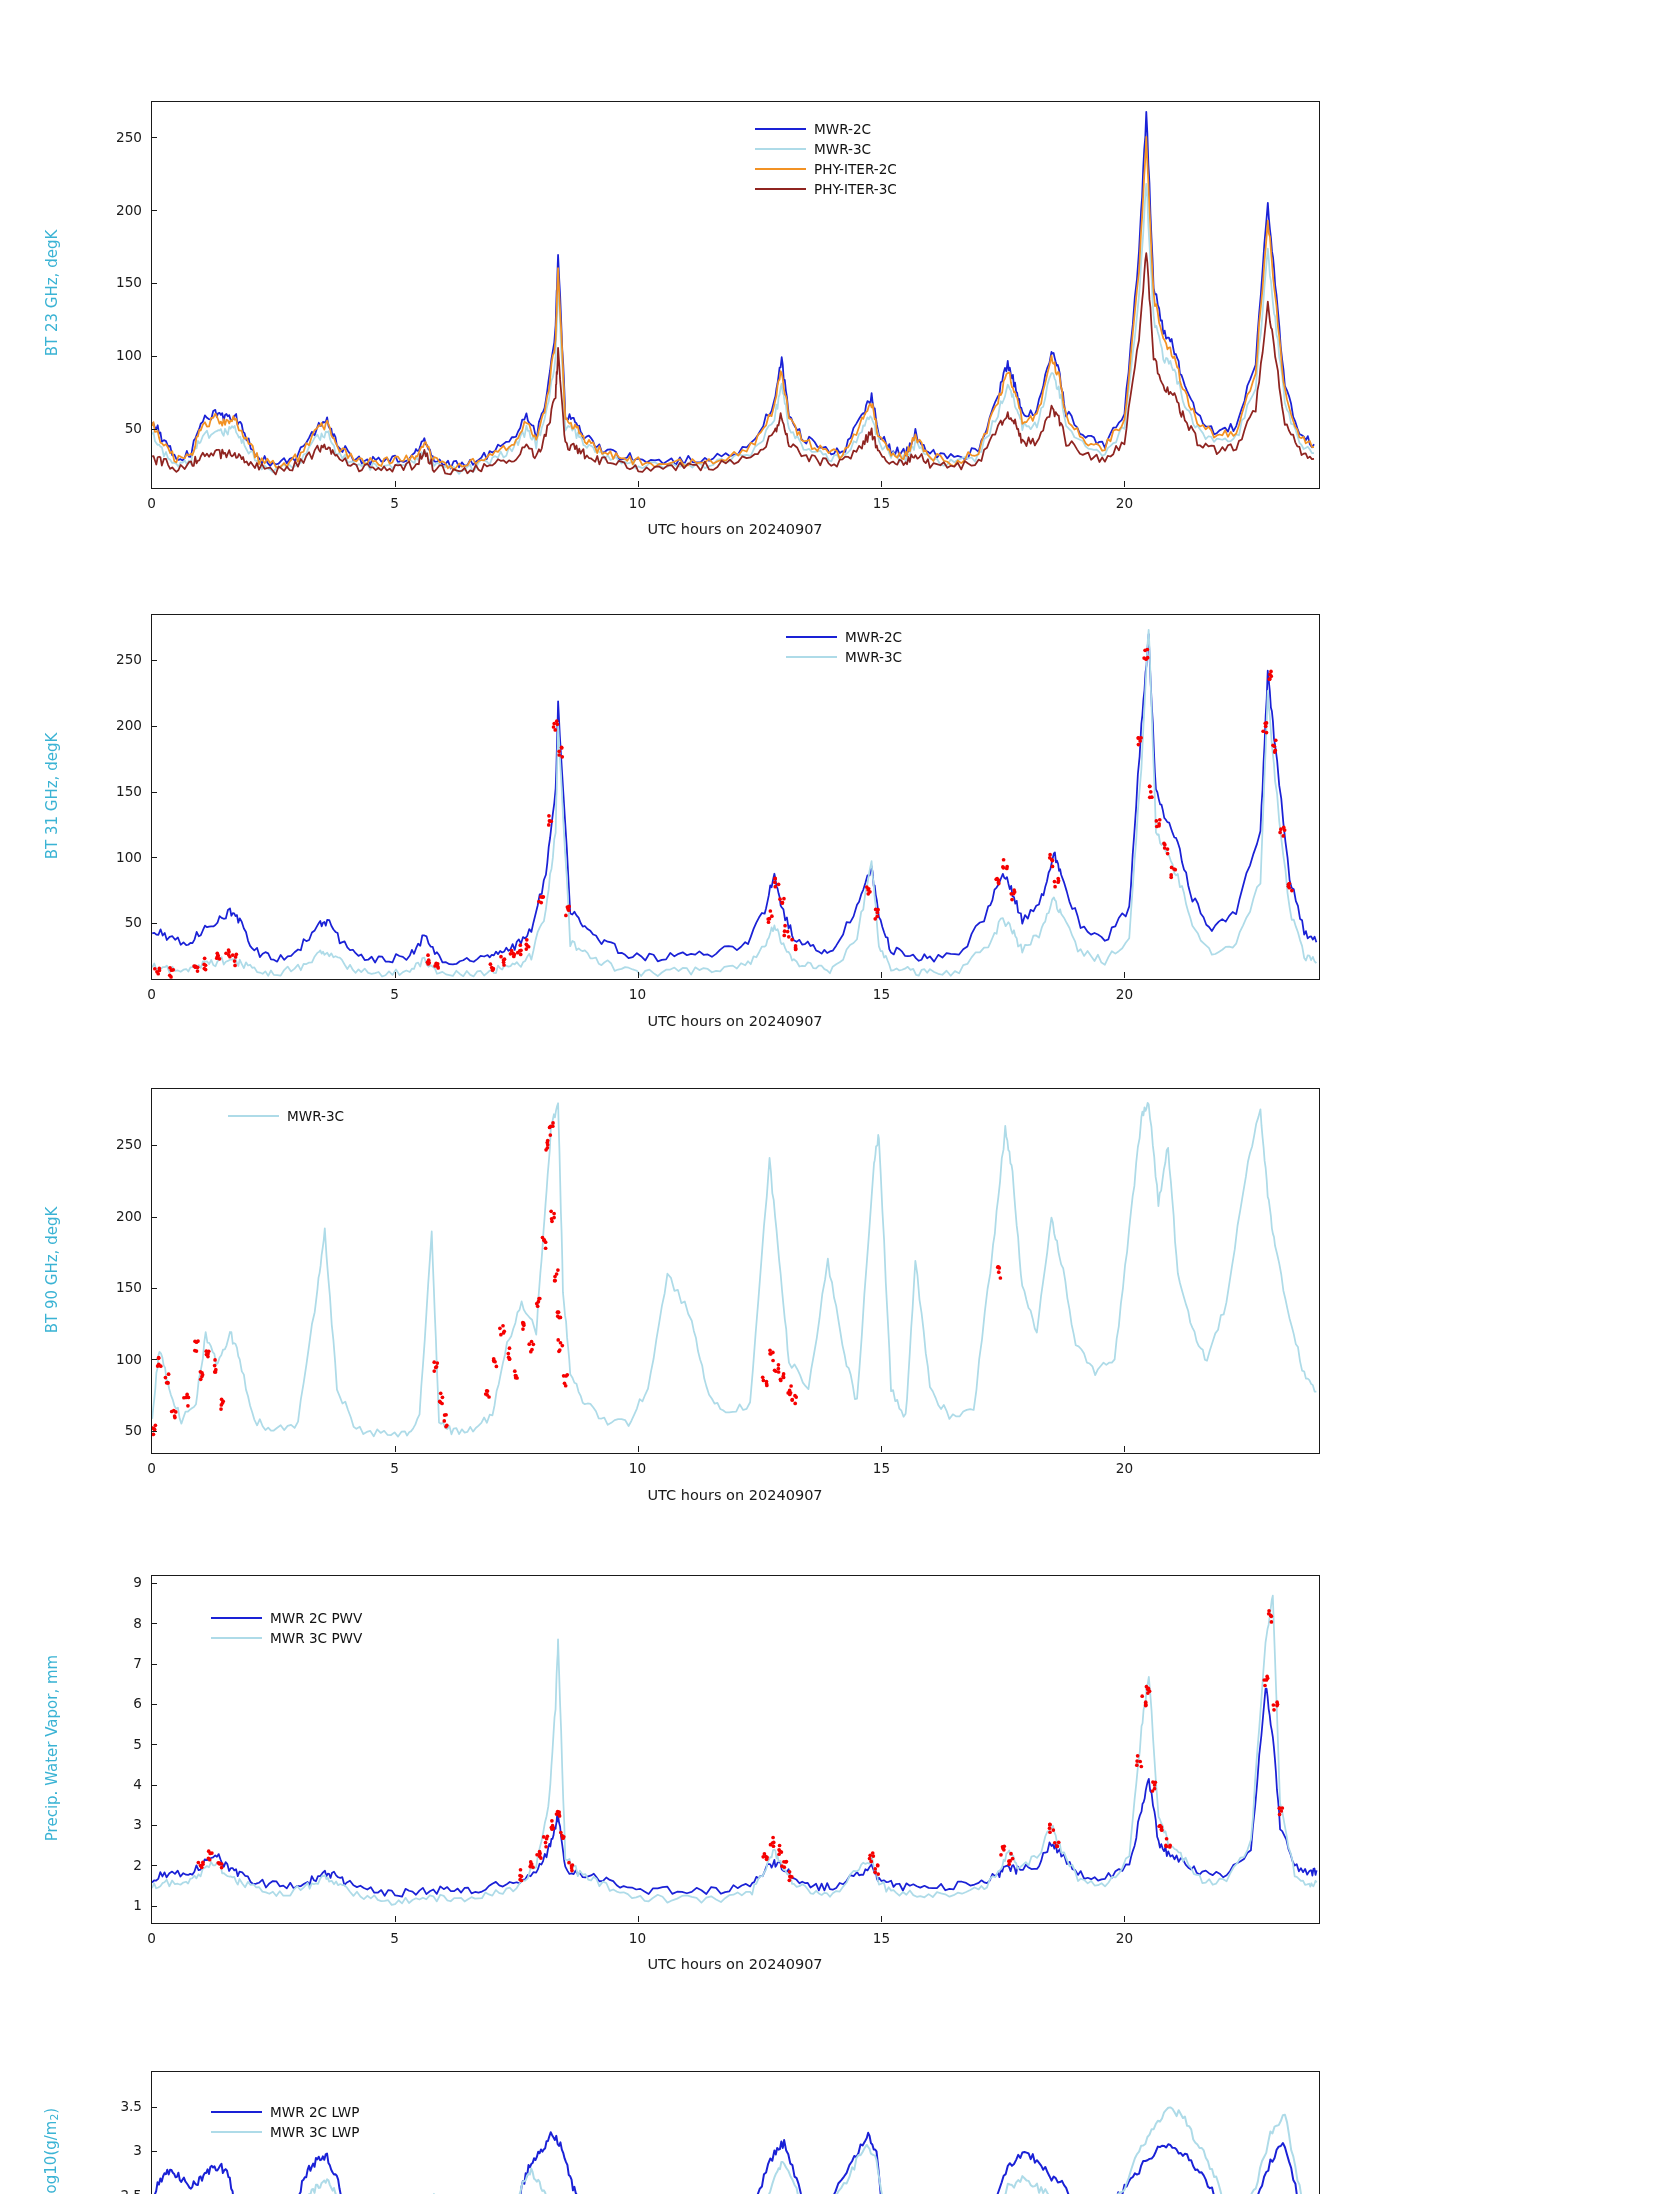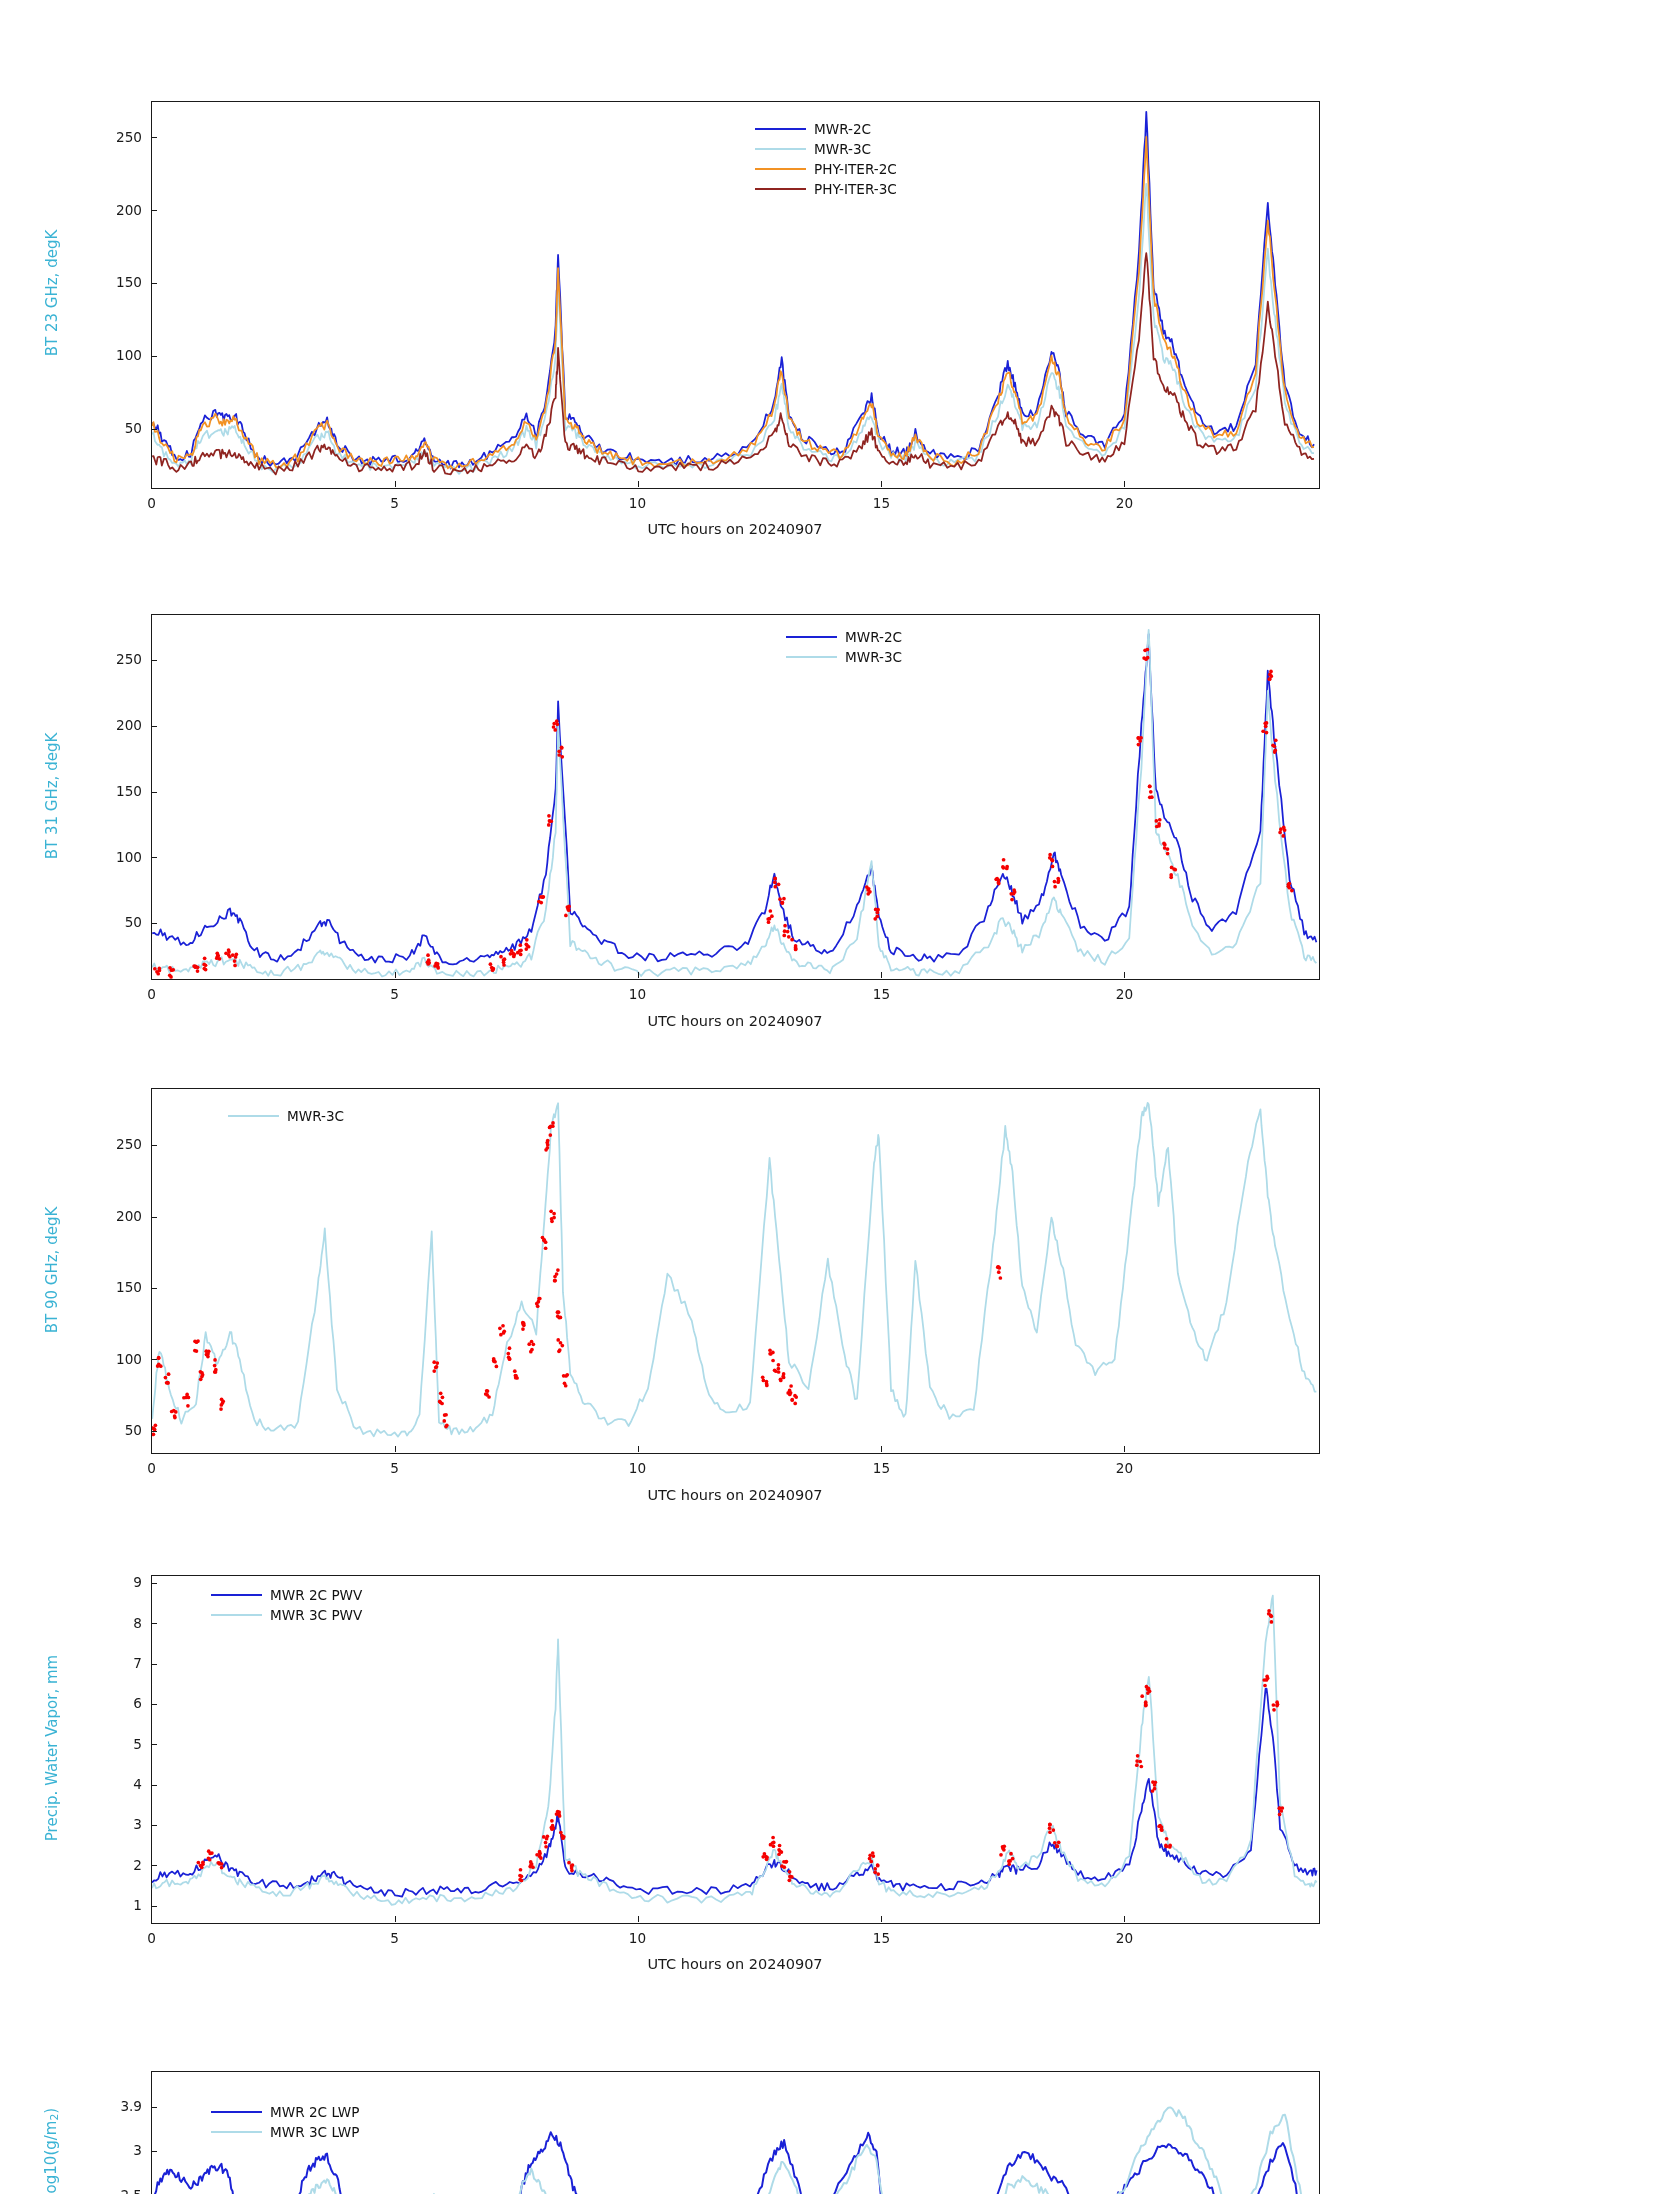--- a/index.html
+++ b/index.html
@@ -729,21 +729,21 @@
         <div class="tick" style="left: 151px; top: 186px; width: 6.1px; height: 0.9px;"></div>
         <div class="ytl" style="left: 72px; top: 177px; width: 70px;">6</div>
         <div class="tick" style="left: 151px; top: 146px; width: 6.1px; height: 0.9px;"></div>
         <div class="ytl" style="left: 72px; top: 137px; width: 70px;">7</div>
         <div class="tick" style="left: 151px; top: 105px; width: 6.1px; height: 0.9px;"></div>
         <div class="ytl" style="left: 72px; top: 97px; width: 70px;">8</div>
         <div class="tick" style="left: 151px; top: 65px; width: 6.1px; height: 0.9px;"></div>
         <div class="ytl" style="left: 72px; top: 56px; width: 70px;">9</div>
         <div class="xlabel" style="left: 590px; top: 438px; width: 290px; text-align: center;">UTC hours on 20240907</div>
         <div class="ylabel" style="width: 373px; left: -135px; top: 221px; text-align: center; transform: rotate(-90deg);">Precip. Water Vapor, mm</div>
-        <div class="legend" style="left: 211px; top: 67px;">
+        <div class="legend" style="left: 211px; top: 90px;">
           <div class="legrow">
             <div class="legline" style="background: rgb(26, 33, 214);"></div>
             <div class="legtxt">MWR 2C PWV</div>
           </div>
           <div class="legrow">
             <div class="legline" style="background: rgb(174, 219, 232);"></div>
             <div class="legtxt">MWR 3C PWV</div>
           </div>
         </div>
       </div>
@@ -751,21 +751,21 @@
         <div class="axisbox" style="left: 151px; top: 57px; width: 1167px; height: 351px;">
           <svg width="1167" height="351" viewBox="0 0 2660 800">
             <path d="M0.0 293.1 L3.2 283.5 L6.3 279.4 L9.5 271.3 L12.7 251.0 L15.8 256.6 L19.0 242.5 L22.2 249.8 L25.3 237.6 L28.5 230.6 L31.7 233.0 L34.8 222.8 L38.0 233.4 L41.2 222.7 L44.3 223.3 L47.5 229.6 L50.7 232.6 L53.8 240.0 L57.0 238.7 L60.2 229.4 L63.3 246.0 L66.5 250.7 L69.7 245.2 L72.8 240.6 L76.0 249.3 L79.2 253.5 L82.3 258.1 L85.5 263.6 L88.7 266.0 L91.8 262.1 L95.0 249.1 L98.2 254.1 L101.3 257.1 L104.5 257.7 L107.7 240.2 L110.8 238.0 L114.0 248.0 L117.2 235.9 L120.3 230.3 L123.5 230.1 L126.7 221.8 L129.8 232.4 L133.0 216.4 L136.2 213.9 L139.3 217.8 L142.5 214.9 L145.7 223.8 L148.8 224.5 L152.0 219.4 L155.2 213.4 L158.3 209.0 L161.5 230.2 L164.7 223.9 L167.8 221.4 L171.0 225.1 L174.2 239.5 L177.3 240.9 L180.5 266.0 L183.7 271.8 L186.8 303.3 L190.0 316.3 L193.2 335.9 L196.3 348.7 L199.5 363.3 L202.7 381.0 L205.8 372.6 L209.0 393.2 L212.2 406.8 L215.3 406.6 L218.5 418.0 L221.7 423.0 L224.8 425.4 L228.0 428.3 L231.2 447.4 L234.3 446.8 L237.5 452.7 L240.7 468.2 L243.8 462.7 L248.6 456.7 L253.3 462.6 L258.1 464.4 L262.8 463.0 L267.6 458.9 L272.3 474.9 L277.1 466.3 L281.8 450.4 L286.6 449.7 L291.3 442.6 L296.1 427.9 L300.8 421.9 L305.6 414.0 L310.3 397.5 L313.5 391.5 L316.7 372.6 L319.8 347.9 L323.0 342.4 L326.2 310.7 L329.3 292.8 L332.5 285.5 L335.7 279.0 L338.8 273.6 L342.0 248.2 L345.2 245.4 L348.3 240.1 L351.5 239.8 L354.7 223.0 L357.8 213.8 L361.0 225.3 L364.2 215.7 L367.3 208.8 L370.5 216.1 L373.7 195.9 L376.8 199.2 L380.0 193.1 L383.2 200.8 L386.3 199.5 L389.5 192.2 L392.7 200.0 L395.8 187.9 L399.0 185.8 L402.2 207.5 L405.3 212.7 L408.5 222.9 L411.7 229.0 L414.8 233.4 L418.0 233.2 L421.2 236.4 L424.3 245.3 L427.5 266.2 L430.7 281.9 L433.8 290.2 L437.0 297.1 L440.2 312.5 L443.3 323.5 L446.5 338.8 L449.7 343.4 L452.8 355.0 L456.0 357.3 L459.2 373.1 L462.3 376.4 L465.5 389.9 L470.3 395.1 L475.0 394.3 L479.8 408.5 L484.5 413.0 L489.3 408.7 L494.0 429.1 L498.8 418.6 L503.5 421.3 L508.2 438.4 L513.0 431.7 L517.8 442.7 L522.5 445.1 L527.3 437.6 L532.0 451.9 L535.2 448.3 L538.3 447.6 L541.5 446.3 L544.7 438.8 L547.8 455.0 L551.0 441.6 L554.2 447.5 L557.3 461.3 L560.5 466.2 L563.7 486.9 L566.8 499.5 L570.0 512.7 L573.2 530.1 L576.3 538.2 L579.5 560.5 L582.7 581.3 L585.8 592.9 L589.0 607.9 L592.2 612.7 L595.3 635.0 L598.5 644.2 L601.7 667.6 L604.8 681.2 L608.0 691.8 L611.2 702.9 L614.3 712.1 L617.5 733.7 L620.7 755.8 L623.8 741.5 L627.0 718.6 L630.2 710.1 L633.3 698.7 L636.5 694.0 L639.7 685.2 L642.8 667.3 L646.0 651.8 L649.2 633.4 L652.3 619.1 L655.5 599.0 L658.7 586.6 L661.8 573.4 L665.0 541.9 L668.2 553.2 L671.3 562.2 L674.5 572.5 L677.7 600.8 L680.8 607.4 L684.0 619.3 L687.2 634.0 L690.3 625.3 L693.5 609.9 L696.7 609.9 L699.8 612.6 L703.0 590.8 L706.2 586.9 L709.3 594.7 L712.5 580.7 L715.7 568.9 L718.8 544.0 L722.0 540.7 L725.2 524.5 L728.3 510.5 L731.5 506.1 L734.7 509.6 L737.8 518.0 L741.0 517.4 L744.2 531.6 L747.3 537.3 L750.5 549.3 L753.7 549.3 L756.8 533.8 L760.0 520.4 L763.2 514.0 L766.3 508.8 L769.5 510.2 L772.7 496.5 L775.8 480.3 L779.0 486.6 L782.2 472.8 L785.3 457.2 L788.5 445.6 L791.7 435.8 L794.8 428.4 L798.0 431.9 L801.2 425.8 L804.3 417.5 L807.5 408.6 L810.7 392.7 L813.8 402.7 L817.0 392.6 L820.2 384.5 L823.3 367.9 L826.5 355.9 L829.7 332.3 L832.8 315.2 L836.0 295.1 L839.2 285.8 L842.3 261.4 L845.5 248.4 L848.7 254.8 L851.8 230.7 L855.0 237.6 L858.2 211.9 L861.3 217.1 L864.5 209.9 L867.7 207.1 L870.8 196.5 L874.0 200.6 L877.2 193.6 L880.3 181.7 L883.5 185.2 L886.7 176.5 L889.8 181.4 L893.0 176.5 L896.2 173.6 L899.3 157.8 L902.5 157.3 L905.7 146.4 L908.8 137.2 L912.0 143.9 L915.2 149.1 L918.3 155.0 L921.5 145.6 L924.7 164.3 L927.8 168.4 L931.0 160.3 L934.2 176.9 L937.3 184.1 L940.5 197.0 L943.7 205.5 L946.8 211.8 L950.0 235.0 L953.2 237.7 L956.3 245.4 L959.5 269.6 L962.7 261.7 L965.8 275.9 L969.0 281.2 L972.2 294.4 L975.3 306.3 L978.5 313.6 L981.7 330.0 L984.8 342.3 L988.0 353.9 L991.2 355.8 L994.3 381.8 L997.5 390.2 L1000.7 404.2 L1003.8 399.2 L1007.0 412.5 L1010.2 428.1 L1013.3 447.0 L1016.5 457.6 L1019.7 466.7 L1022.8 475.0 L1026.0 493.9 L1029.2 510.1 L1032.3 518.4 L1035.5 517.1 L1038.7 536.8 L1041.8 543.3 L1045.0 547.0 L1048.2 524.3 L1051.3 522.5 L1054.5 504.8 L1057.7 498.5 L1060.8 491.0 L1064.0 484.3 L1067.2 478.2 L1070.3 477.2 L1073.5 455.0 L1076.7 443.1 L1079.8 440.6 L1083.0 443.4 L1086.2 415.8 L1089.3 437.1 L1092.5 449.9 L1095.7 451.0 L1098.8 470.3 L1102.0 486.8 L1105.2 499.4 L1108.3 512.0 L1113.1 508.3 L1117.8 498.2 L1122.6 482.0 L1127.3 483.6 L1132.1 483.8 L1136.8 464.2 L1141.6 474.7 L1146.3 464.3 L1151.1 467.0 L1155.8 448.8 L1160.6 462.4 L1165.3 451.6 L1170.1 440.3 L1174.8 450.9 L1181.2 445.3 L1187.5 466.4 L1193.8 460.4 L1200.2 476.7 L1206.5 477.9 L1212.8 488.1 L1219.2 478.3 L1225.5 500.9 L1231.8 502.7 L1238.2 510.3 L1244.5 510.3 L1250.8 522.8 L1257.2 524.1 L1263.5 527.6 L1269.8 509.4 L1276.2 515.4 L1282.5 495.7 L1288.8 486.1 L1295.2 485.6 L1301.5 466.1 L1307.8 461.9 L1314.2 450.8 L1320.5 444.0 L1326.8 439.7 L1333.2 428.3 L1339.5 398.7 L1345.8 391.0 L1352.2 388.4 L1356.9 363.7 L1361.7 353.6 L1366.4 338.4 L1371.2 313.3 L1375.9 295.1 L1380.7 278.8 L1385.4 266.0 L1390.2 261.1 L1394.9 233.0 L1399.7 229.2 L1404.4 209.2 L1409.2 197.2 L1413.9 202.4 L1418.7 178.7 L1421.8 188.1 L1425.0 173.0 L1428.2 177.0 L1431.3 175.6 L1434.5 158.4 L1437.7 173.1 L1440.8 155.1 L1445.6 179.1 L1450.3 187.6 L1455.1 208.9 L1459.8 212.1 L1464.6 238.5 L1469.3 241.8 L1474.1 256.2 L1478.8 276.2 L1483.6 290.7 L1488.3 302.6 L1493.1 302.8 L1497.8 325.4 L1502.6 337.1 L1507.3 338.0 L1513.7 326.9 L1520.0 324.6 L1526.3 319.9 L1532.7 303.5 L1539.0 299.3 L1545.3 298.7 L1551.7 285.3 L1558.0 272.1 L1564.3 254.1 L1570.7 246.8 L1577.0 238.8 L1583.3 229.9 L1589.7 211.9 L1596.0 202.7 L1600.8 191.3 L1605.5 193.9 L1610.3 184.6 L1615.0 165.0 L1619.7 167.3 L1624.5 159.2 L1629.2 150.6 L1632.4 138.6 L1635.6 145.5 L1638.7 162.1 L1641.9 165.3 L1645.1 176.8 L1648.3 176.8 L1651.4 180.8 L1654.6 209.8 L1657.8 242.8 L1660.9 278.7 L1664.1 325.5 L1667.3 354.2 L1670.4 386.9 L1673.6 432.9 L1678.3 441.0 L1683.1 454.8 L1687.8 468.4 L1692.6 494.2 L1697.3 510.5 L1702.1 531.2 L1706.8 544.9 L1711.6 550.6 L1716.3 576.1 L1721.1 577.9 L1725.8 595.8 L1730.6 597.3 L1735.3 619.4 L1740.1 620.3 L1744.8 614.2 L1749.6 609.4 L1754.3 617.2 L1759.1 597.2 L1763.8 591.9 L1768.6 602.3 L1773.3 586.6 L1778.1 588.2 L1782.8 610.8 L1787.6 607.1 L1792.3 629.0 L1797.1 637.0 L1801.8 639.3 L1806.6 656.4 L1811.3 647.1 L1816.1 624.1 L1820.8 624.1 L1825.6 608.5 L1830.3 611.4 L1835.1 588.3 L1839.8 593.8 L1846.2 565.4 L1852.5 560.7 L1858.8 536.8 L1865.2 515.0 L1871.5 501.4 L1877.8 474.4 L1884.2 469.7 L1888.9 451.5 L1893.7 416.9 L1898.4 392.2 L1903.2 364.8 L1907.9 358.7 L1912.7 326.3 L1917.4 300.9 L1922.2 292.2 L1926.9 279.8 L1931.7 266.1 L1936.4 252.4 L1941.2 236.4 L1945.9 232.7 L1950.7 213.7 L1955.4 207.9 L1960.2 213.9 L1964.9 209.8 L1969.7 200.2 L1974.4 188.9 L1979.2 196.0 L1983.9 183.4 L1988.7 182.2 L1993.4 183.8 L1998.2 185.8 L2002.9 198.7 L2007.7 187.2 L2012.4 206.7 L2017.2 201.0 L2021.9 207.0 L2026.7 213.5 L2031.4 222.8 L2036.2 216.4 L2040.9 228.0 L2045.7 237.5 L2050.4 247.6 L2055.2 238.3 L2059.9 241.8 L2064.7 251.7 L2069.4 250.9 L2074.2 248.1 L2078.9 257.7 L2083.7 264.0 L2088.4 277.9 L2093.2 282.3 L2097.9 282.4 L2102.7 291.2 L2107.4 285.2 L2112.2 290.9 L2116.9 305.8 L2121.7 302.2 L2126.4 310.5 L2131.2 318.0 L2135.9 335.2 L2140.7 337.4 L2145.4 334.5 L2150.2 343.8 L2154.9 333.7 L2159.7 326.0 L2164.4 322.4 L2169.2 329.8 L2173.9 320.2 L2178.7 314.4 L2183.4 306.7 L2188.2 299.5 L2192.9 293.1 L2197.7 291.9 L2202.4 274.0 L2207.2 281.8 L2211.9 278.7 L2216.7 256.9 L2221.4 261.2 L2226.2 250.1 L2230.9 242.3 L2235.7 239.3 L2240.4 230.9 L2245.2 233.9 L2249.9 231.8 L2254.7 213.3 L2259.4 202.6 L2264.2 202.9 L2268.9 201.1 L2273.7 198.0 L2278.4 197.3 L2283.2 191.8 L2287.9 181.7 L2292.7 170.0 L2297.4 171.1 L2302.2 168.0 L2306.9 168.4 L2311.7 171.9 L2316.4 164.8 L2321.2 166.3 L2325.9 172.9 L2330.7 172.9 L2335.4 176.9 L2340.2 185.8 L2344.9 184.5 L2349.7 191.2 L2354.4 186.4 L2359.2 187.2 L2363.9 201.3 L2368.7 201.2 L2373.4 214.8 L2378.2 223.3 L2382.9 222.3 L2387.7 229.2 L2392.4 228.7 L2397.2 235.5 L2401.9 245.3 L2406.7 261.3 L2411.4 264.8 L2416.2 263.1 L2420.9 283.2 L2425.7 280.9 L2430.4 303.6 L2435.2 305.7 L2439.9 323.8 L2444.7 336.8 L2449.4 344.5 L2454.2 343.3 L2458.9 350.0 L2463.7 357.0 L2468.4 376.6 L2473.2 372.3 L2477.9 369.7 L2482.7 391.1 L2487.4 378.0 L2492.2 352.4 L2496.9 342.2 L2501.7 331.6 L2506.4 333.1 L2511.2 317.1 L2515.9 309.8 L2520.7 280.5 L2525.4 267.2 L2530.2 259.2 L2534.9 238.7 L2539.7 228.0 L2544.4 225.0 L2549.2 199.2 L2553.9 204.6 L2558.7 195.9 L2563.4 177.3 L2568.2 170.1 L2572.9 168.7 L2577.7 161.9 L2582.4 171.4 L2587.2 188.5 L2591.9 204.8 L2596.7 218.9 L2601.4 246.3 L2606.2 254.5 L2610.9 291.7 L2615.7 308.1 L2620.4 324.8 L2625.2 332.0 L2629.9 339.6 L2634.7 361.7 L2639.4 370.5 L2644.2 387.9 L2648.9 405.1" fill="none" stroke="#1a21d6" stroke-width="4.5" stroke-linejoin="round"></path>
             <path d="M0.0 469.4 L3.2 451.2 L6.3 455.3 L9.5 445.9 L12.7 435.7 L15.8 421.3 L19.0 411.8 L22.2 398.7 L25.3 405.2 L28.5 383.1 L31.7 383.0 L34.8 373.1 L38.0 366.8 L41.2 353.2 L44.3 342.6 L47.5 352.2 L50.7 347.2 L53.8 351.1 L57.0 350.7 L60.2 362.5 L63.3 358.7 L66.5 369.0 L69.7 361.2 L72.8 368.6 L76.0 374.4 L79.2 387.3 L82.3 384.6 L85.5 402.4 L88.7 412.0 L91.8 396.8 L95.0 387.9 L98.2 379.2 L101.3 391.5 L104.5 381.3 L107.7 375.2 L110.8 368.4 L114.0 360.9 L117.2 352.3 L120.3 346.0 L123.5 336.5 L126.7 338.9 L129.8 337.5 L133.0 316.0 L136.2 326.4 L139.3 335.5 L142.5 323.3 L145.7 330.7 L148.8 329.3 L152.0 336.6 L155.2 336.2 L158.3 351.3 L161.5 357.4 L164.7 365.0 L167.8 364.7 L171.0 379.4 L174.2 372.7 L177.3 387.3 L180.5 398.2 L183.7 409.6 L186.8 407.5 L190.0 410.4 L193.2 431.3 L196.3 435.4 L199.5 437.1 L202.7 459.3 L205.8 455.1 L209.0 465.6 L212.2 472.2 L215.3 481.9 L218.5 478.5 L221.7 480.3 L224.8 483.4 L228.0 484.2 L231.2 496.0 L234.3 496.1 L237.5 507.7 L240.7 509.6 L243.8 512.1 L248.6 515.7 L253.3 505.3 L258.1 509.9 L262.8 503.2 L267.6 501.6 L272.3 497.9 L277.1 498.2 L281.8 497.7 L286.6 496.0 L291.3 475.1 L296.1 474.9 L300.8 469.5 L305.6 450.3 L310.3 445.0 L313.5 422.2 L316.7 416.9 L319.8 403.9 L323.0 387.5 L326.2 370.2 L329.3 365.3 L332.5 347.7 L335.7 331.4 L338.8 331.2 L342.0 311.2 L345.2 315.8 L348.3 301.5 L351.5 290.1 L354.7 285.7 L357.8 278.5 L361.0 279.3 L364.2 267.5 L367.3 266.7 L370.5 275.5 L373.7 257.2 L376.8 257.0 L380.0 264.3 L383.2 263.6 L386.3 253.5 L389.5 250.3 L392.7 247.2 L395.8 252.5 L399.0 244.5 L402.2 246.7 L405.3 257.2 L408.5 263.7 L411.7 270.5 L414.8 264.3 L418.0 276.1 L421.2 286.0 L424.3 284.5 L427.5 303.0 L430.7 316.2 L433.8 315.3 L437.0 324.1 L440.2 344.0 L443.3 347.8 L446.5 352.5 L449.7 361.4 L452.8 376.7 L456.0 386.6 L459.2 379.6 L462.3 395.1 L465.5 407.5 L470.3 410.9 L475.0 423.8 L479.8 438.1 L484.5 449.5 L489.3 456.0 L494.0 470.4 L498.8 477.9 L503.5 492.7 L508.2 506.5 L513.0 505.6 L517.8 511.9 L522.5 511.6 L527.3 514.1 L532.0 536.0 L535.2 529.8 L538.3 521.6 L541.5 517.8 L544.7 521.7 L547.8 527.2 L551.0 535.9 L554.2 523.4 L557.3 517.8 L560.5 517.8 L563.7 502.2 L566.8 510.7 L570.0 504.3 L573.2 482.9 L576.3 488.5 L579.5 476.5 L582.7 459.4 L585.8 467.9 L589.0 448.5 L592.2 433.6 L595.3 443.4 L598.5 416.8 L601.7 411.6 L604.8 396.0 L608.0 394.5 L611.2 382.4 L614.3 359.7 L617.5 350.5 L620.7 353.0 L623.8 329.7 L627.0 320.1 L630.2 325.7 L633.3 309.8 L636.5 301.9 L639.7 291.9 L642.8 278.3 L646.0 298.5 L649.2 324.0 L652.3 337.9 L655.5 350.7 L658.7 378.0 L661.8 395.1 L665.0 403.5 L668.2 410.8 L671.3 429.7 L674.5 457.8 L677.7 466.9 L680.8 477.4 L684.0 485.6 L687.2 498.9 L690.3 508.1 L693.5 516.3 L696.7 533.3 L699.8 527.4 L703.0 529.9 L706.2 543.0 L709.3 554.9 L712.5 538.6 L715.7 524.2 L718.8 515.8 L722.0 503.1 L725.2 502.5 L728.3 487.4 L731.5 479.7 L734.7 500.0 L737.8 490.1 L741.0 502.5 L744.2 504.1 L747.3 512.4 L750.5 525.9 L753.7 529.1 L756.8 522.8 L760.0 505.0 L763.2 495.9 L766.3 487.6 L769.5 486.5 L772.7 467.5 L775.8 464.5 L779.0 452.7 L782.2 456.4 L785.3 436.4 L788.5 435.3 L791.7 421.3 L794.8 406.4 L798.0 403.2 L801.2 399.0 L804.3 385.5 L807.5 380.0 L810.7 369.0 L813.8 354.9 L817.0 361.7 L820.2 347.7 L823.3 339.1 L826.5 321.7 L829.7 301.5 L832.8 289.7 L836.0 282.0 L839.2 275.8 L842.3 261.6 L845.5 248.9 L848.7 249.1 L851.8 246.7 L855.0 236.1 L858.2 231.7 L861.3 233.5 L864.5 219.9 L867.7 228.4 L870.8 243.2 L874.0 245.7 L877.2 249.9 L880.3 245.5 L883.5 250.3 L886.7 265.3 L889.8 271.1 L893.0 269.6 L896.2 274.9 L899.3 287.4 L902.5 295.1 L905.7 306.4 L908.8 297.0 L912.0 307.5 L915.2 319.2 L918.3 330.0 L921.5 323.6 L924.7 329.8 L927.8 341.5 L931.0 349.3 L934.2 352.0 L937.3 352.6 L940.5 379.8 L943.7 374.1 L946.8 386.6 L950.0 390.1 L953.2 400.3 L956.3 413.5 L959.5 410.7 L962.7 422.7 L965.8 418.8 L969.0 435.2 L972.2 445.0 L975.3 449.0 L978.5 457.6 L981.7 456.2 L984.8 468.7 L988.0 463.2 L991.2 471.9 L994.3 479.6 L997.5 490.9 L1000.7 494.6 L1003.8 495.9 L1007.0 505.4 L1010.2 508.7 L1013.3 511.2 L1016.5 512.3 L1019.7 523.8 L1022.8 524.3 L1026.0 539.7 L1029.2 543.9 L1032.3 533.7 L1035.5 534.7 L1038.7 545.0 L1041.8 539.5 L1045.0 540.4 L1048.2 539.2 L1051.3 535.8 L1054.5 521.7 L1057.7 527.3 L1060.8 511.7 L1064.0 511.1 L1067.2 495.6 L1070.3 495.5 L1073.5 483.5 L1076.7 474.8 L1079.8 477.4 L1083.0 469.6 L1086.2 471.2 L1089.3 478.5 L1092.5 484.7 L1095.7 490.2 L1098.8 509.3 L1102.0 500.0 L1105.2 509.7 L1108.3 525.5 L1113.1 524.5 L1117.8 523.3 L1122.6 509.5 L1127.3 495.0 L1132.1 489.3 L1136.8 492.0 L1141.6 490.3 L1146.3 474.3 L1151.1 478.8 L1155.8 474.7 L1160.6 483.9 L1165.3 473.1 L1170.1 461.8 L1174.8 471.3 L1181.2 465.9 L1187.5 477.7 L1193.8 488.4 L1200.2 480.2 L1206.5 491.4 L1212.8 507.9 L1219.2 497.6 L1225.5 502.1 L1231.8 511.4 L1238.2 507.6 L1244.5 519.7 L1250.8 520.3 L1257.2 517.5 L1263.5 526.3 L1269.8 520.8 L1276.2 511.3 L1282.5 515.9 L1288.8 510.4 L1295.2 501.2 L1301.5 482.9 L1307.8 481.1 L1314.2 469.7 L1320.5 461.2 L1326.8 452.0 L1333.2 448.6 L1339.5 440.7 L1345.8 443.1 L1352.2 417.6 L1356.9 415.4 L1361.7 387.6 L1366.4 381.5 L1371.2 375.8 L1375.9 345.2 L1380.7 345.2 L1385.4 333.0 L1390.2 311.5 L1394.9 293.4 L1399.7 293.9 L1404.4 283.4 L1409.2 272.0 L1413.9 255.1 L1418.7 240.3 L1421.8 232.7 L1425.0 227.5 L1428.2 219.4 L1431.3 221.6 L1434.5 204.9 L1437.7 205.1 L1440.8 209.1 L1445.6 218.3 L1450.3 225.0 L1455.1 237.0 L1459.8 245.4 L1464.6 257.5 L1469.3 264.3 L1474.1 290.3 L1478.8 285.6 L1483.6 305.8 L1488.3 316.7 L1493.1 334.7 L1497.8 339.6 L1502.6 343.7 L1507.3 365.9 L1513.7 355.9 L1520.0 339.5 L1526.3 343.7 L1532.7 332.4 L1539.0 312.2 L1545.3 304.7 L1551.7 301.0 L1558.0 285.1 L1564.3 272.0 L1570.7 264.8 L1577.0 253.1 L1583.3 254.0 L1589.7 239.2 L1596.0 217.2 L1600.8 222.6 L1605.5 196.4 L1610.3 189.2 L1615.0 189.9 L1619.7 182.4 L1624.5 172.9 L1629.2 166.2 L1632.4 170.9 L1635.6 175.2 L1638.7 186.3 L1641.9 188.0 L1645.1 189.4 L1648.3 190.7 L1651.4 200.9 L1654.6 224.0 L1657.8 243.7 L1660.9 263.5 L1664.1 281.6 L1667.3 305.1 L1670.4 331.7 L1673.6 347.4 L1678.3 356.3 L1683.1 373.9 L1687.8 390.3 L1692.6 411.1 L1697.3 414.7 L1702.1 424.1 L1706.8 449.8 L1711.6 456.1 L1716.3 465.0 L1721.1 474.3 L1725.8 478.8 L1730.6 493.0 L1735.3 496.7 L1740.1 500.0 L1744.8 502.1 L1749.6 489.8 L1754.3 490.2 L1759.1 487.9 L1763.8 477.7 L1768.6 466.2 L1773.3 469.6 L1778.1 463.1 L1782.8 486.8 L1787.6 489.7 L1792.3 492.4 L1797.1 487.4 L1801.8 503.1 L1806.6 498.8 L1811.3 503.8 L1816.1 480.8 L1820.8 473.3 L1825.6 463.1 L1830.3 457.4 L1835.1 448.1 L1839.8 451.4 L1846.2 445.8 L1852.5 423.4 L1858.8 412.6 L1865.2 411.5 L1871.5 393.0 L1877.8 392.1 L1884.2 388.2 L1888.9 369.5 L1893.7 359.2 L1898.4 364.8 L1903.2 343.2 L1907.9 333.9 L1912.7 333.2 L1917.4 330.6 L1922.2 324.9 L1926.9 312.4 L1931.7 296.6 L1936.4 287.0 L1941.2 287.9 L1945.9 276.9 L1950.7 254.6 L1955.4 256.3 L1960.2 257.6 L1964.9 263.6 L1969.7 251.4 L1974.4 246.4 L1979.2 250.5 L1983.9 237.3 L1988.7 242.1 L1993.4 247.2 L1998.2 248.1 L2002.9 258.0 L2007.7 261.1 L2012.4 260.1 L2017.2 254.4 L2021.9 275.3 L2026.7 262.3 L2031.4 276.1 L2036.2 267.0 L2040.9 275.9 L2045.7 283.6 L2050.4 289.4 L2055.2 286.9 L2059.9 282.4 L2064.7 301.5 L2069.4 299.6 L2074.2 292.5 L2078.9 293.4 L2083.7 296.7 L2088.4 303.8 L2093.2 318.9 L2097.9 313.1 L2102.7 320.6 L2107.4 327.1 L2112.2 329.9 L2116.9 319.1 L2121.7 334.5 L2126.4 322.4 L2131.2 338.4 L2135.9 330.0 L2140.7 329.3 L2145.4 334.4 L2150.2 342.7 L2154.9 340.2 L2159.7 329.7 L2164.4 335.4 L2169.2 319.3 L2173.9 312.3 L2178.7 308.8 L2183.4 306.7 L2188.2 301.8 L2192.9 301.1 L2197.7 289.8 L2202.4 277.7 L2207.2 274.5 L2211.9 272.7 L2216.7 268.4 L2221.4 254.2 L2226.2 241.6 L2230.9 225.5 L2235.7 210.9 L2240.4 196.7 L2245.2 187.1 L2249.9 181.5 L2254.7 167.9 L2259.4 167.7 L2264.2 164.1 L2268.9 148.1 L2273.7 142.8 L2278.4 130.5 L2283.2 130.4 L2287.9 118.6 L2292.7 111.1 L2297.4 113.1 L2302.2 105.9 L2306.9 91.8 L2311.7 86.3 L2316.4 81.4 L2321.2 80.6 L2325.9 83.8 L2330.7 91.9 L2335.4 100.5 L2340.2 87.0 L2344.9 95.8 L2349.7 105.0 L2354.4 101.6 L2359.2 122.5 L2363.9 123.4 L2368.7 130.8 L2373.4 153.8 L2378.2 161.3 L2382.9 165.3 L2387.7 173.1 L2392.4 173.1 L2397.2 178.7 L2401.9 195.2 L2406.7 203.1 L2411.4 221.1 L2416.2 221.2 L2420.9 239.1 L2425.7 238.3 L2430.4 252.9 L2435.2 270.0 L2439.9 290.1 L2444.7 295.8 L2449.4 309.8 L2454.2 304.7 L2458.9 320.0 L2463.7 329.4 L2468.4 323.0 L2473.2 325.5 L2477.9 340.5 L2482.7 347.1 L2487.4 341.5 L2492.2 314.1 L2496.9 301.1 L2501.7 306.3 L2506.4 276.9 L2511.2 268.7 L2515.9 265.7 L2520.7 249.3 L2525.4 219.6 L2530.2 202.9 L2534.9 193.7 L2539.7 184.4 L2544.4 159.1 L2549.2 135.5 L2553.9 140.0 L2558.7 124.5 L2563.4 122.4 L2568.2 121.0 L2572.9 111.8 L2577.7 98.4 L2582.4 97.2 L2587.2 114.8 L2591.9 144.3 L2596.7 178.4 L2601.4 192.4 L2606.2 216.0 L2610.9 247.7 L2615.7 257.3 L2620.4 287.4 L2625.2 289.6 L2629.9 312.3 L2634.7 329.5 L2639.4 347.8 L2644.2 368.0 L2648.9 384.8" fill="none" stroke="#aedbe8" stroke-width="4.5" stroke-linejoin="round"></path>
           </svg>
         </div>
         <div class="ytl" style="left: 72px; top: 173px; width: 70px;">2.5</div>
         <div class="tick" style="left: 151px; top: 137px; width: 6.1px; height: 0.9px;"></div>
         <div class="ytl" style="left: 72px; top: 128px; width: 70px;">3</div>
         <div class="tick" style="left: 151px; top: 93px; width: 6.1px; height: 0.9px;"></div>
-        <div class="ytl" style="left: 72px; top: 84px; width: 70px;">3.9</div>
+        <div class="ytl" style="left: 72px; top: 84px; width: 70px;">3.5</div>
         <div class="ylabel" style="width: 377px; left: -137px; top: 223px; text-align: center; transform: rotate(-90deg);">log10 Liquid Water Path, log10(g/m<span class="sub">2</span>)</div>
         <div class="legend" style="left: 211px; top: 88px;">
           <div class="legrow">
             <div class="legline" style="background: rgb(26, 33, 214);"></div>
             <div class="legtxt">MWR 2C LWP</div>
           </div>
           <div class="legrow">
             <div class="legline" style="background: rgb(174, 219, 232);"></div>
             <div class="legtxt">MWR 3C LWP</div>
           </div>

